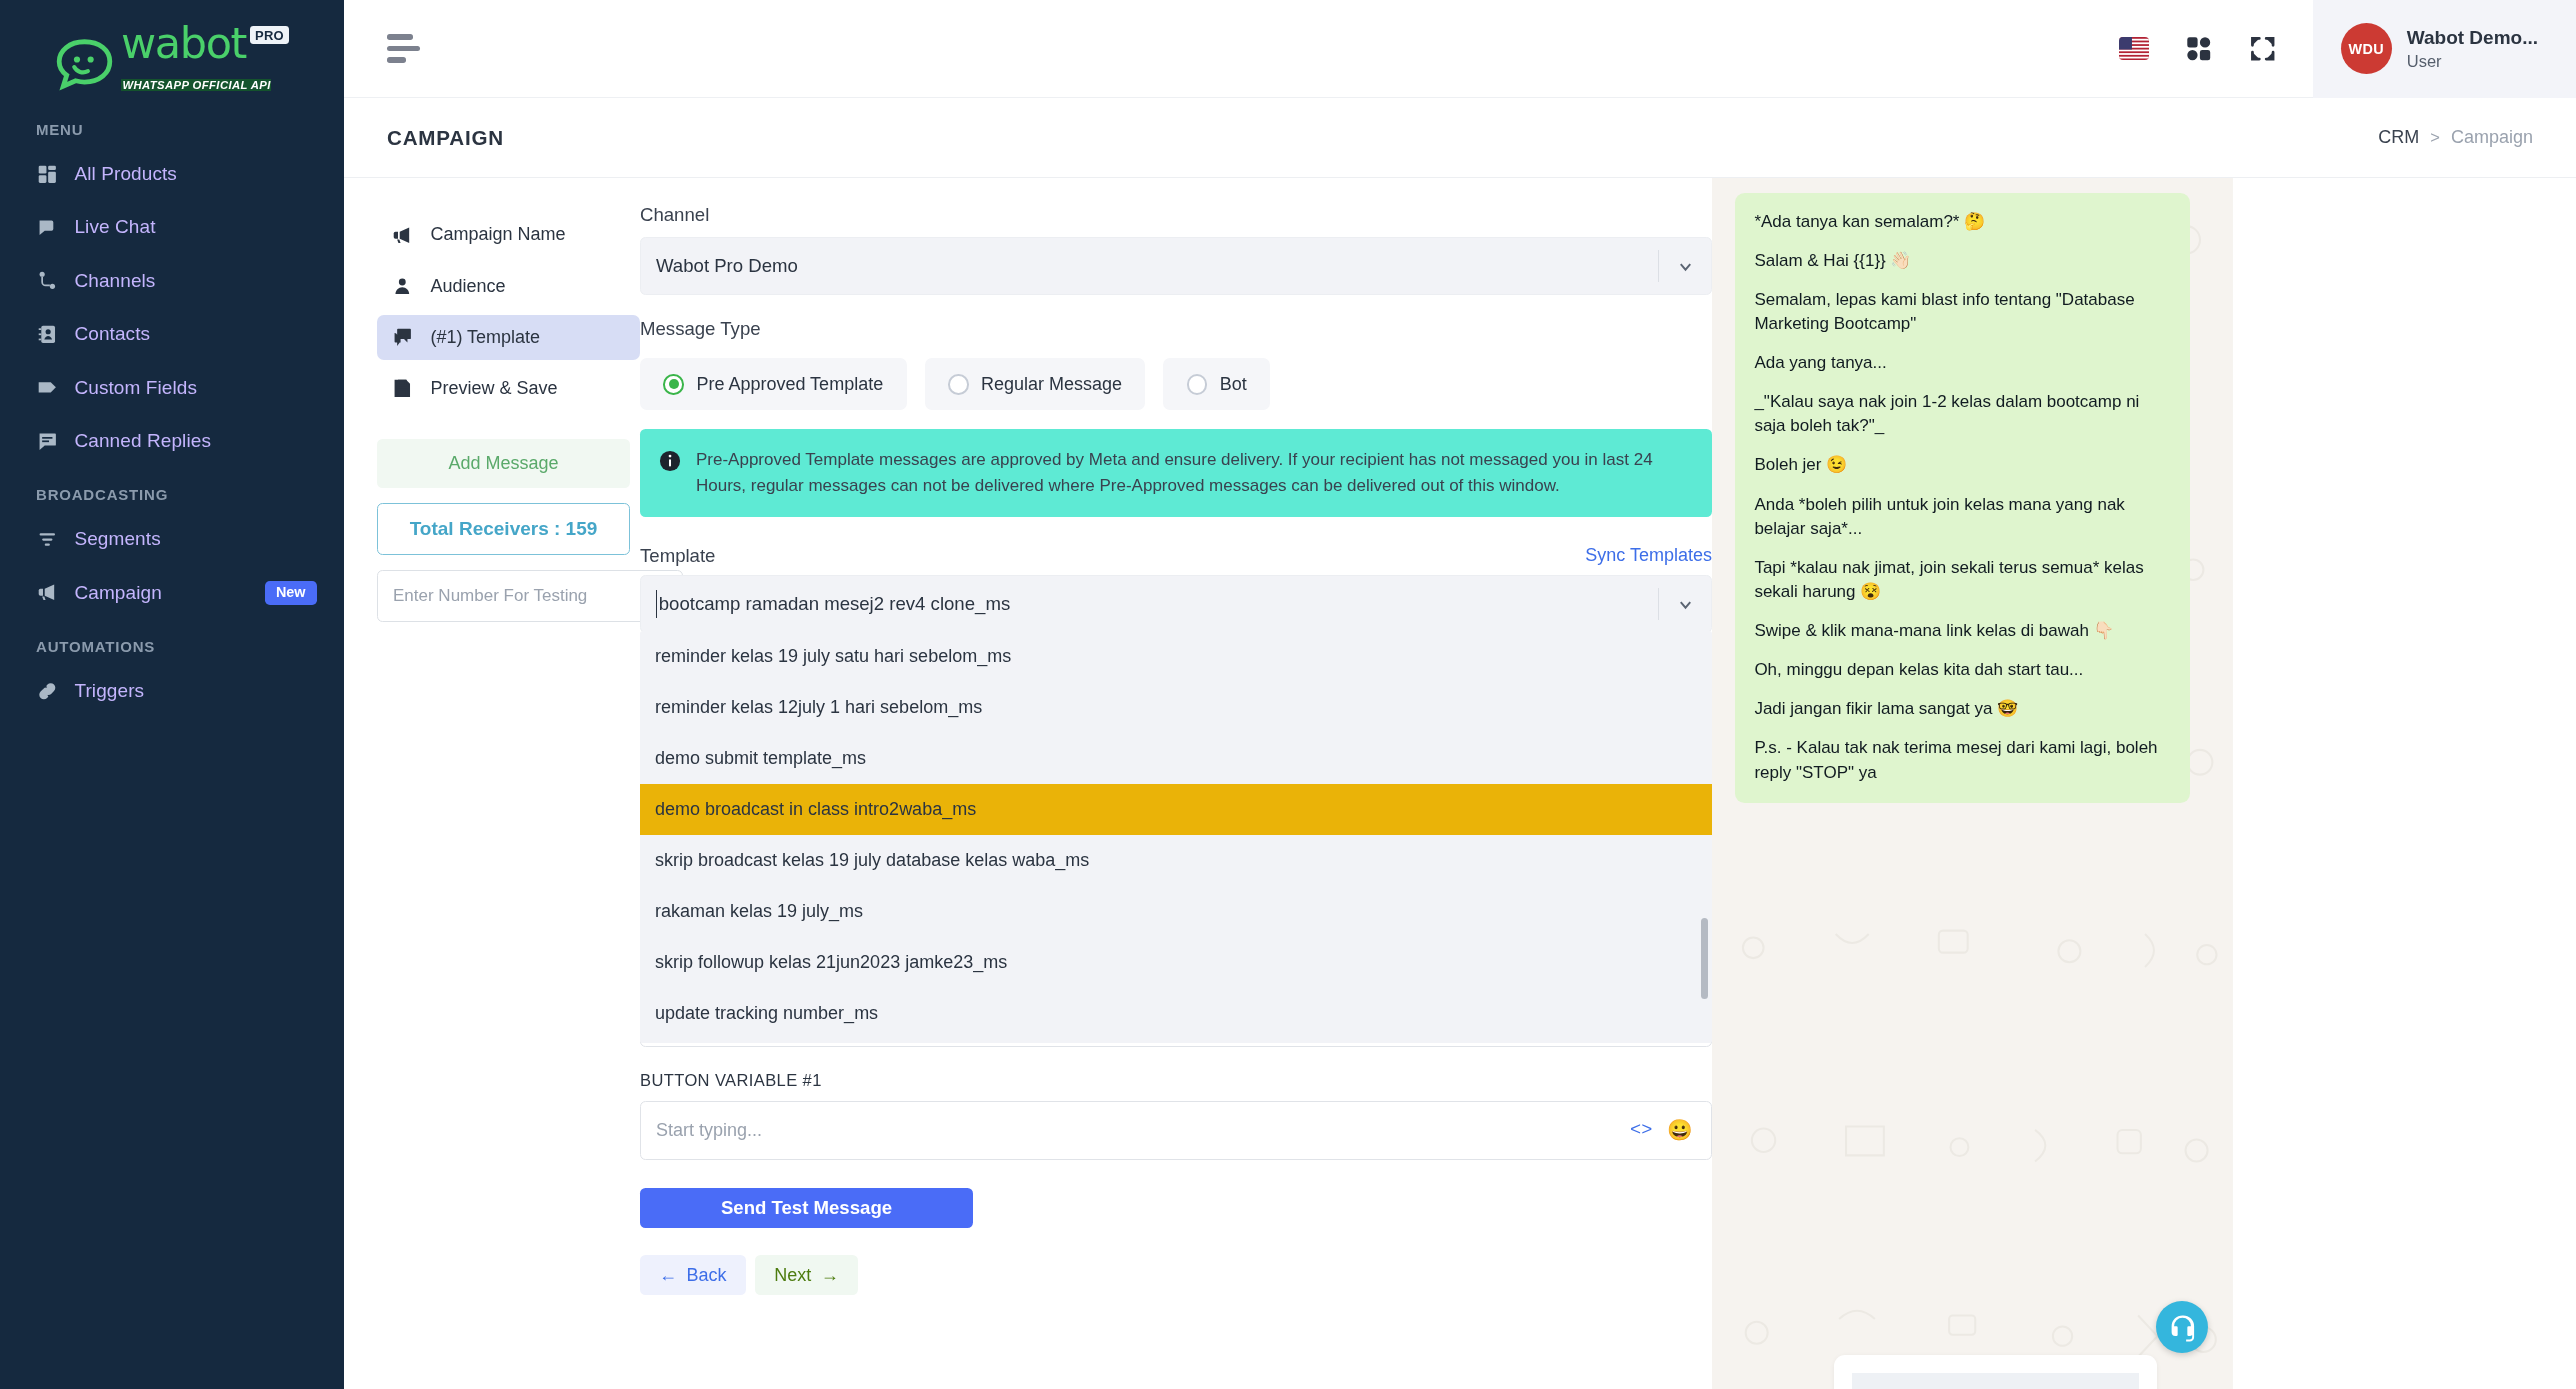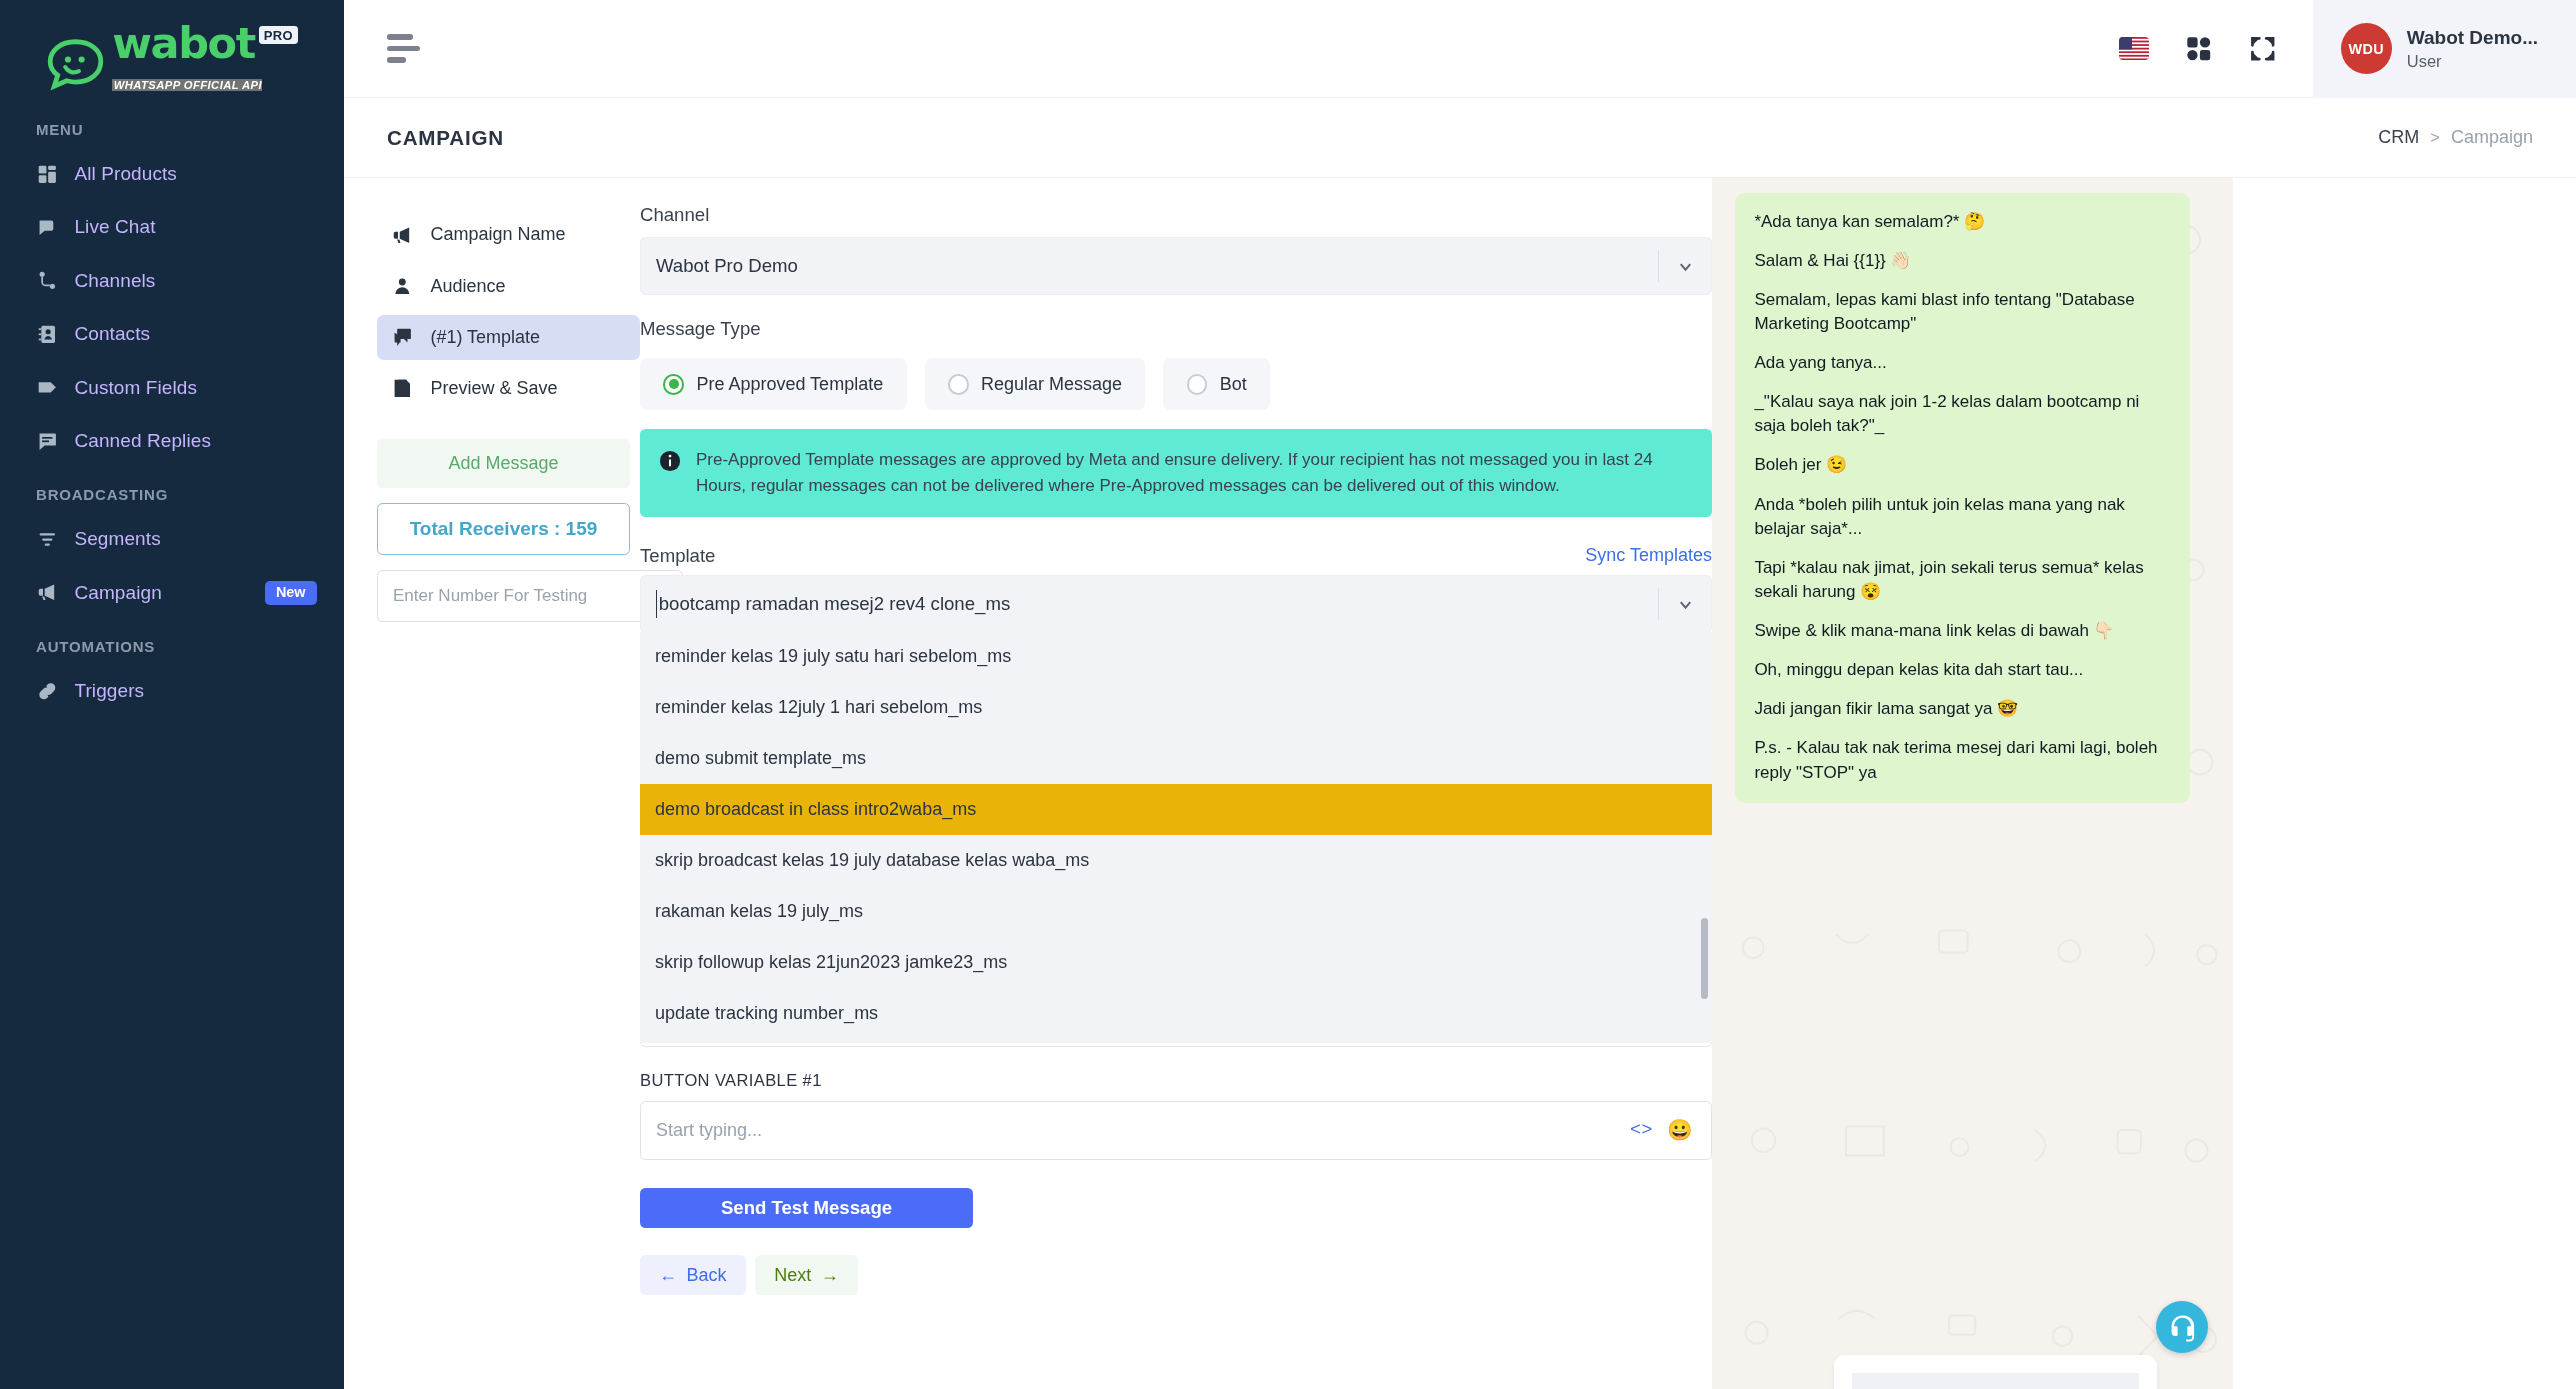--- a/index.html
+++ b/index.html
@@ -17,31 +17,31 @@
     background: #15293f; color: #c4cfdb;
     padding-top: 13.7px;
   }
   .logo-wrap { display: flex; justify-content: center; align-items: center; height: 89px; }
   .logo { display: flex; align-items: flex-end; gap: 6.9px; }
   .logo-bubble { position: relative; width: 59px; height: 52px; }
   .logo-bubble svg { width: 59px; height: 52px; display: block; }
   .logo-text-col { display: flex; flex-direction: column; align-items: flex-start; }
   .logo-row1 { display: flex; align-items: flex-start; }
   .logo-word {
-    font-size: 43px; font-weight: 700; color: #4ad06a;
+    font-size: 43px; font-weight: 400; color: #4ad06a;
     letter-spacing: -1.4px; line-height: 0.85;
     font-family: "DejaVu Sans", sans-serif;
   }
   .logo-pro {
     background: #eef3f8; color: #15293f; font-size: 13px; font-weight: 700;
     border-radius: 3.4px; padding: 1.4px 4.8px; margin-left: 4.1px; margin-top: 1.4px;
     letter-spacing: 0.3px;
   }
   .logo-sub {
-    background: #737373; color: #ffffff; font-size: 11.3px; font-weight: 700;
+    background: #14532d; color: #ffffff; font-size: 11.3px; font-weight: 700;
     letter-spacing: 0.4px; font-style: italic; margin-top: 18px; padding-left: 1.4px;
   }
 
   .side-section {
     font-size: 15px; font-weight: 700; letter-spacing: 0.8px;
     color: #8b9bad; padding: 18px 0 9.6px 36px; text-transform: uppercase;
   }
   .side-item {
     display: flex; align-items: center; gap: 15px;
     padding: 15px 27.5px 15px 36px; cursor: pointer; position: relative;

